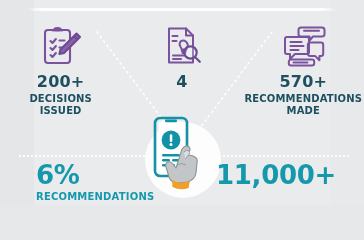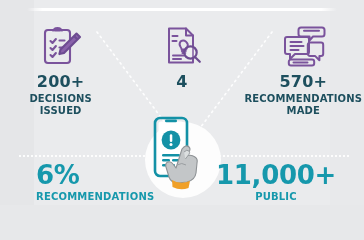--- a/index.html
+++ b/index.html
@@ -216,16 +216,15 @@
     </svg>
   </div>
 
   <div id="bottom-left">
     <div class="big-number">6%</div>
     <div class="big-label">RECOMMENDATIONS</div>
   </div>
 
   <div id="bottom-right">
     <div class="big-number">11,000+</div>
-    <div class="big-label">PUBLIC</div>
   </div>
 
 </div>
 
 </body></html>

